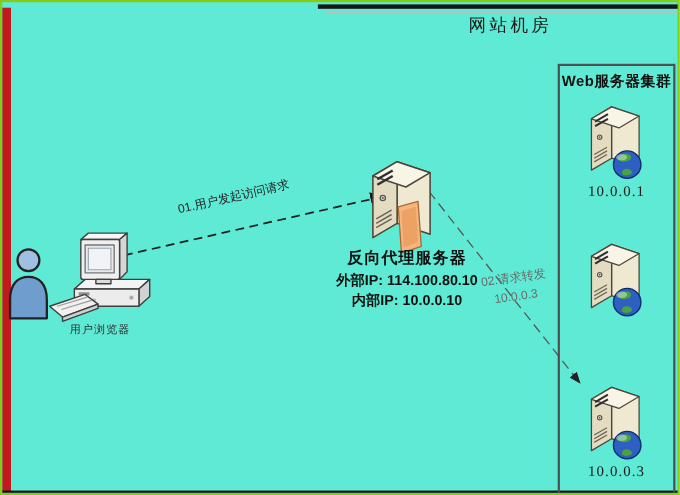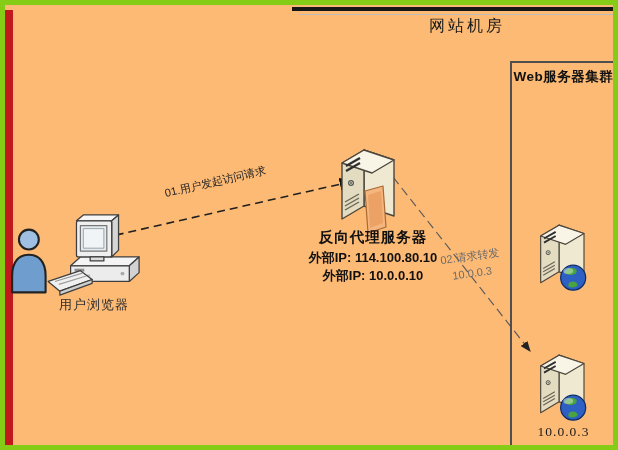--- a/index.html
+++ b/index.html
@@ -1,19 +1,19 @@
 <!DOCTYPE html>
 <html><head>
 <meta charset="utf-8">
 <style>
   html,body{margin:0;padding:0;background:#ffffff;}
   .stage{
-    position:relative;width:618px;height:450px;background:#fdba74;
+    position:relative;width:618px;height:450px;background:#5eead4;
     font-family:"Liberation Sans","DejaVu Sans",sans-serif;
-    overflow:hidden;border:5px solid #84cc16;box-sizing:border-box;
+    overflow:hidden;border:2px solid #84cc16;box-sizing:border-box;
   }
   
   .red-bar{position:absolute;left:0;top:5px;width:8px;height:440px;background:#c2191c;}
   .bottom-bar{position:absolute;left:0;top:444px;width:618px;height:6px;background:#0c0c0c;}
   .top-rule{position:absolute;left:287px;top:2px;width:331px;height:4px;background:#161616;}
   .top-rule-2{position:absolute;left:294px;top:9px;width:324px;height:1px;background:#bdbdbd;}
   .dc-title{position:absolute;left:398px;top:11px;width:128px;text-align:center;
     font-size:16px;color:#1b1b1b;letter-spacing:3px;}
   
   .cluster-box{position:absolute;left:505px;top:56px;width:107px;height:394px;
@@ -27,21 +27,21 @@
   .entry-1{top:28px;} .entry-2{top:153px;} .entry-3{top:283px;}
   
   .proxy-icon{position:absolute;left:333px;top:134px;width:64px;height:96px;}
   .proxy-info{position:absolute;left:288px;top:223px;width:160px;text-align:center;color:#101010;}
   .proxy-name{font-weight:bold;font-size:14.5px;margin-bottom:2px;letter-spacing:1px;font-family:Liberation Serif, serif;}
   .proxy-ip{font-weight:bold;font-size:13px;line-height:1.4;white-space:nowrap;text-align:center;}
   
   .person-icon{position:absolute;left:4px;top:222px;width:46px;height:68px;}
   .computer-icon{position:absolute;left:42px;top:206px;width:102px;height:90px;}
   .client-label{position:absolute;left:24px;top:291px;width:130px;text-align:center;
-    font-size:13px;color:#2e2e2e;letter-spacing:1px;}
+    font-size:10px;color:#2e2e2e;letter-spacing:1px;}
   
   .wires{position:absolute;left:0;top:0;width:618px;height:450px;pointer-events:none;}
   .flow1-label{position:absolute;left:160px;top:181px;font-size:11px;color:#222;
     white-space:nowrap;transform:rotate(-13deg);transform-origin:left center;}
   .flow2-label{position:absolute;left:422px;top:243px;width:88px;text-align:center;
     font-size:11px;color:#6a6a6a;line-height:1.5;transform:rotate(-8deg);}
   .hidden-defs{position:absolute;width:0;height:0;overflow:hidden;}
   svg{display:block;}
 </style>
 </head>
@@ -146,26 +146,34 @@
   <div class="client-label">用户浏览器</div>
 
   <div class="proxy-icon">
     <svg viewBox="0 0 64 96" width="64" height="96" xmlns="http://www.w3.org/2000/svg">
       <use href="#sym-server-door" xlink:href="#sym-server-door"></use>
     </svg>
   </div>
   <div class="proxy-info">
     <div class="proxy-name">反向代理服务器</div>
     <div class="proxy-ip">外部IP: 114.100.80.10</div>
-    <div class="proxy-ip">外部IP: 10.0.0.10</div>
+    <div class="proxy-ip">内部IP: 10.0.0.10</div>
   </div>
 
   <div class="cluster-box">
     <div class="cluster-title">Web服务器集群</div>
 
+    <div class="server-entry entry-1">
+      <div class="icon-wrap">
+        <svg viewBox="0 0 64 96" width="54" height="80" xmlns="http://www.w3.org/2000/svg">
+          <use href="#sym-server-globe" xlink:href="#sym-server-globe"></use>
+        </svg>
+      </div>
+      <div class="server-ip">10.0.0.1</div>
+    </div>
 
     <div class="server-entry entry-2">
       <div class="icon-wrap">
         <svg viewBox="0 0 64 96" width="54" height="80" xmlns="http://www.w3.org/2000/svg">
           <use href="#sym-server-globe" xlink:href="#sym-server-globe"></use>
         </svg>
       </div>
     </div>
 
     <div class="server-entry entry-3">

